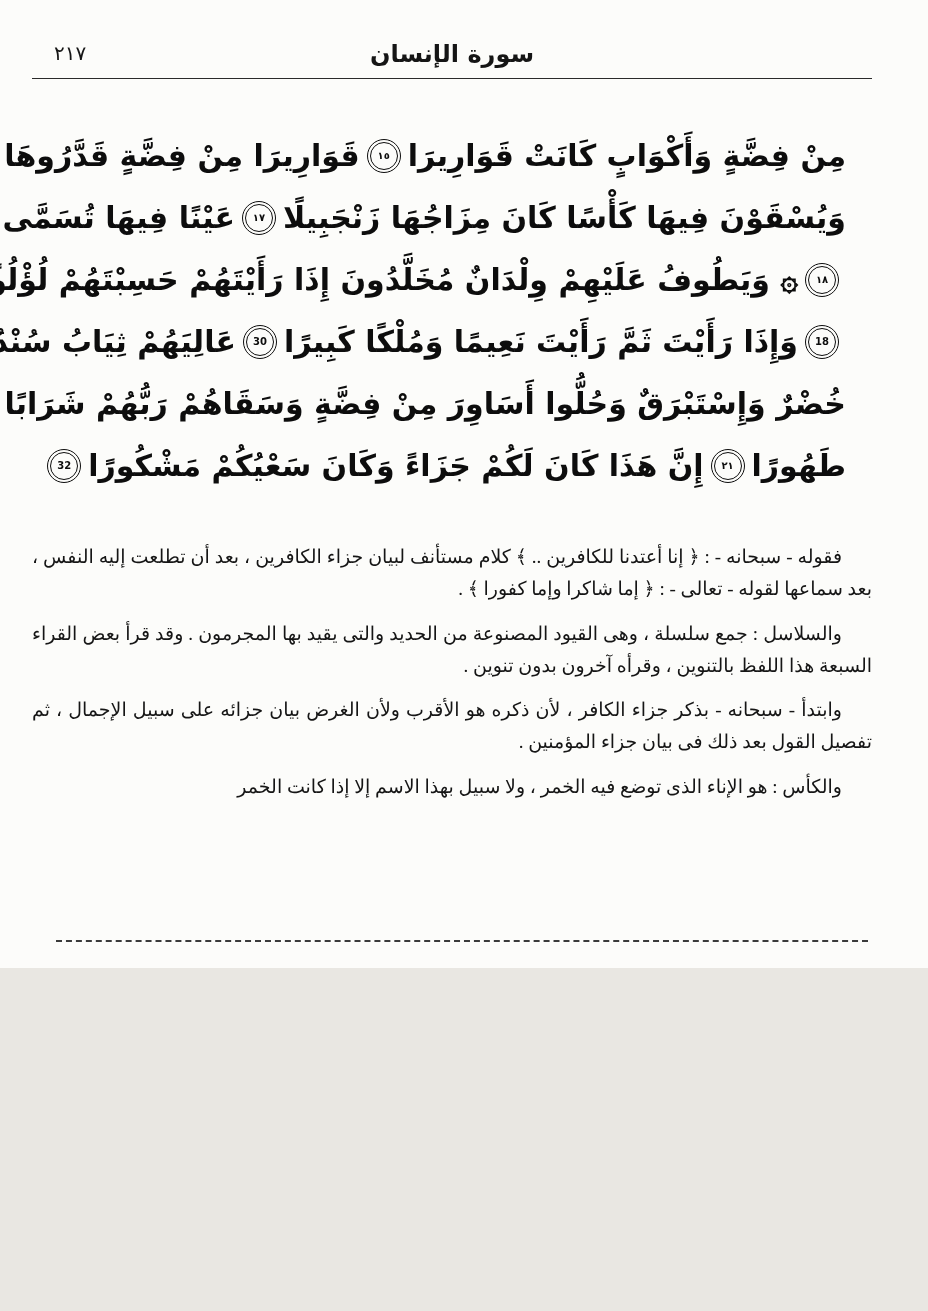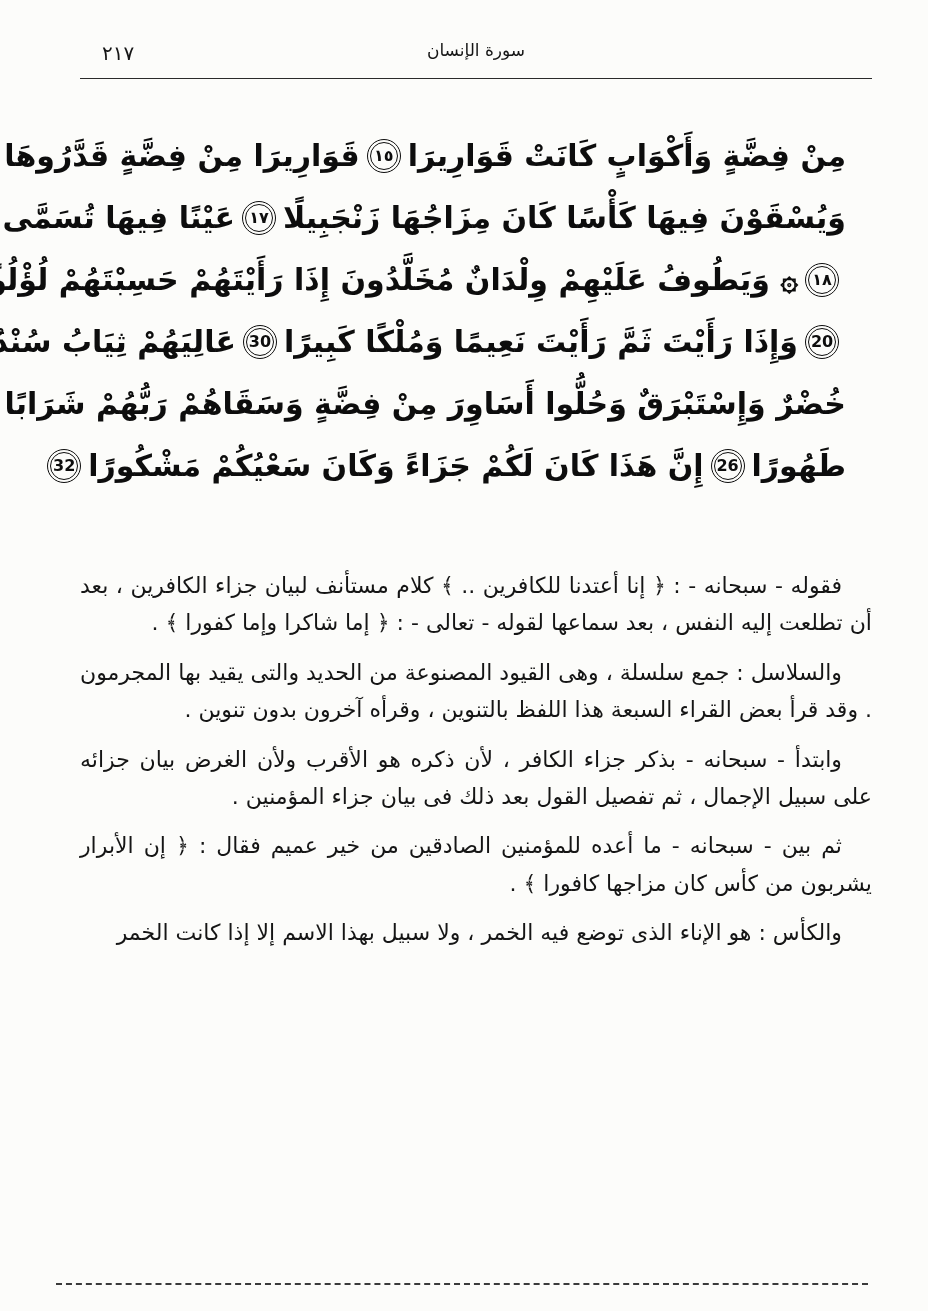--- a/index.html
+++ b/index.html
@@ -1,42 +1,43 @@
 <!DOCTYPE html>
 <html lang="ar"><head>
 <meta charset="utf-8">
 <style>
   * { margin: 0; padding: 0; box-sizing: border-box; }
   html, body { background: #e9e7e2; }
   body { font-family: "DejaVu Sans", sans-serif; }
 
   .page {
     width: 928px;
-    height: 1311px;
+    height: 968px;
     margin: 0 auto;
     background: #fcfcfa;
     color: #151515;
     position: relative;
     direction: rtl;
-    padding: 40px 56px 0 80px;
+    padding: 40px 56px 0 32px;
     overflow: hidden;
     box-shadow: 0 0 6px rgba(0,0,0,.25);
   }
 
   
   .page-header {
     position: relative;
     height: 30px;
   }
   .page-title {
     position: absolute;
     left: 0; right: 0;
     text-align: center;
-    font-size: 17px;
+    font-size: 24px;
     letter-spacing: .5px;
+    font-weight: bold;
   }
   .page-number {
     position: absolute;
     left: 22px;
     top: 1px;
     font-size: 20px;
   }
   .header-rule {
     border-top: 1.6px solid #2a2a2a;
     margin-top: 8px;
@@ -55,35 +56,36 @@
     color: #0d0d0d;
   }
   .aya-marker {
     display: inline-flex;
     align-items: center;
     justify-content: center;
     width: 34px;
     height: 34px;
     border: 4px double #0d0d0d;
     border-radius: 50%;
-    font-size: 16px;
+    font-size: 10px;
     font-weight: bold;
     vertical-align: middle;
     margin: 0 7px;
     line-height: 1;
     position: relative;
     top: -2px;
   }
 
   
   .commentary {
-    margin-top: 70px;
-    font-size: 22px;
+    margin-top: 44px;
+    font-size: 19px;
     line-height: 1.7;
     text-align: justify;
+    font-family: Liberation Serif, serif;
   }
   .commentary-para {
     margin-bottom: 12px;
     text-indent: 30px;
   }
 
   
   .footnote-divider {
     position: absolute;
     left: 56px;
@@ -100,28 +102,27 @@
   <header class="page-header">
     <span class="page-number">٢١٧</span>
     <span class="page-title">سورة الإنسان</span>
   </header>
   <div class="header-rule"></div>
 
   <section class="quran-block">
       <div class="quran-line"><span class="quran-text">مِنْ فِضَّةٍ وَأَكْوَابٍ كَانَتْ قَوَارِيرَا</span><span class="aya-marker">١٥</span><span class="quran-text">قَوَارِيرَا مِنْ فِضَّةٍ قَدَّرُوهَا تَقْدِيرًا</span></div>
       <div class="quran-line"><span class="quran-text">وَيُسْقَوْنَ فِيهَا كَأْسًا كَانَ مِزَاجُهَا زَنْجَبِيلًا</span><span class="aya-marker">١٧</span><span class="quran-text">عَيْنًا فِيهَا تُسَمَّى سَلْسَبِيلًا</span></div>
       <div class="quran-line"><span class="aya-marker">١٨</span><span class="quran-text">۞ وَيَطُوفُ عَلَيْهِمْ وِلْدَانٌ مُخَلَّدُونَ إِذَا رَأَيْتَهُمْ حَسِبْتَهُمْ لُؤْلُؤًا مَنْثُورًا</span></div>
-      <div class="quran-line"><span class="aya-marker">20</span><span class="quran-text">وَإِذَا رَأَيْتَ ثَمَّ رَأَيْتَ نَعِيمًا وَمُلْكًا كَبِيرًا</span><span class="aya-marker">30</span><span class="quran-text">عَالِيَهُمْ ثِيَابُ سُنْدُسٍ</span></div>
+      <div class="quran-line"><span class="aya-marker">18</span><span class="quran-text">وَإِذَا رَأَيْتَ ثَمَّ رَأَيْتَ نَعِيمًا وَمُلْكًا كَبِيرًا</span><span class="aya-marker">30</span><span class="quran-text">عَالِيَهُمْ ثِيَابُ سُنْدُسٍ</span></div>
       <div class="quran-line"><span class="quran-text">خُضْرٌ وَإِسْتَبْرَقٌ وَحُلُّوا أَسَاوِرَ مِنْ فِضَّةٍ وَسَقَاهُمْ رَبُّهُمْ شَرَابًا</span></div>
-      <div class="quran-line"><span class="quran-text">طَهُورًا</span><span class="aya-marker">26</span><span class="quran-text">إِنَّ هَذَا كَانَ لَكُمْ جَزَاءً وَكَانَ سَعْيُكُمْ مَشْكُورًا</span><span class="aya-marker">32</span></div>
+      <div class="quran-line"><span class="quran-text">طَهُورًا</span><span class="aya-marker">٢١</span><span class="quran-text">إِنَّ هَذَا كَانَ لَكُمْ جَزَاءً وَكَانَ سَعْيُكُمْ مَشْكُورًا</span><span class="aya-marker">32</span></div>
     </section>
 
   <section class="commentary">
       <p class="commentary-para">فقوله - سبحانه - : ﴿ إنا أعتدنا للكافرين .. ﴾ كلام مستأنف لبيان جزاء الكافرين ، بعد أن تطلعت إليه النفس ، بعد سماعها لقوله - تعالى - : ﴿ إما شاكرا وإما كفورا ﴾ .</p>
       <p class="commentary-para">والسلاسل : جمع سلسلة ، وهى القيود المصنوعة من الحديد والتى يقيد بها المجرمون . وقد قرأ بعض القراء السبعة هذا اللفظ بالتنوين ، وقرأه آخرون بدون تنوين .</p>
       <p class="commentary-para">وابتدأ - سبحانه - بذكر جزاء الكافر ، لأن ذكره هو الأقرب ولأن الغرض بيان جزائه على سبيل الإجمال ، ثم تفصيل القول بعد ذلك فى بيان جزاء المؤمنين .</p>
-      <p class="commentary-para">ثم بين - سبحانه - ما أعده للمؤمنين الصادقين من خير عميم فقال : ﴿ إن الأبرار يشربون من كأس كان مزاجها كافورا ﴾ .</p>
       <p class="commentary-para">والكأس : هو الإناء الذى توضع فيه الخمر ، ولا سبيل بهذا الاسم إلا إذا كانت الخمر</p>
     </section>
 
   <div class="footnote-divider"></div>
 
 </div>
 
 </body></html>

